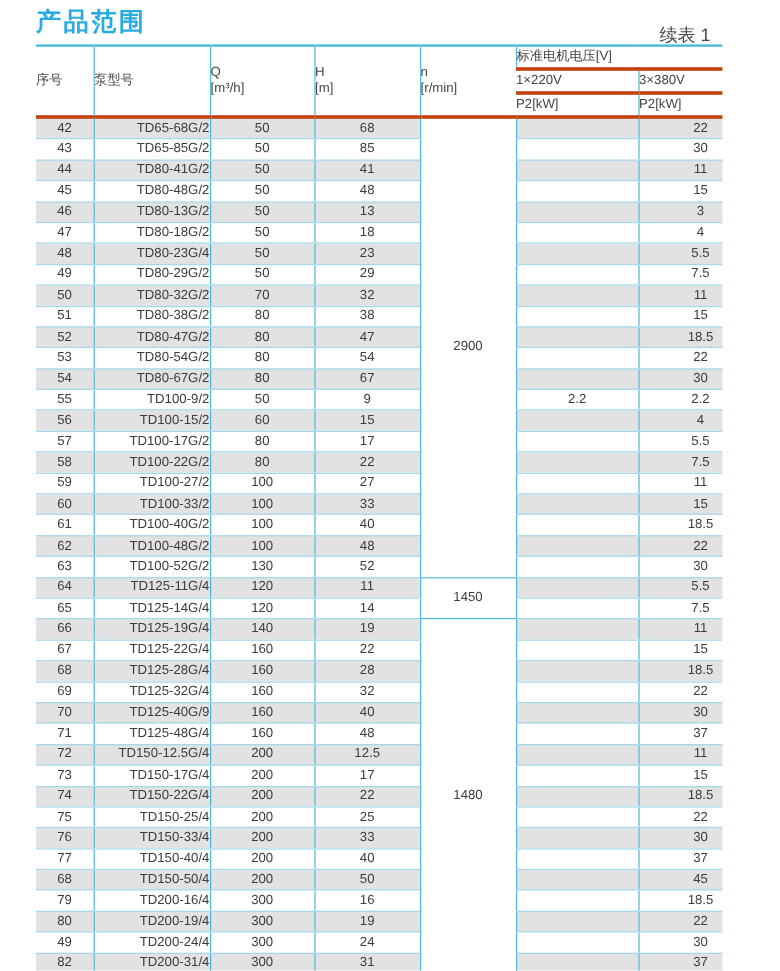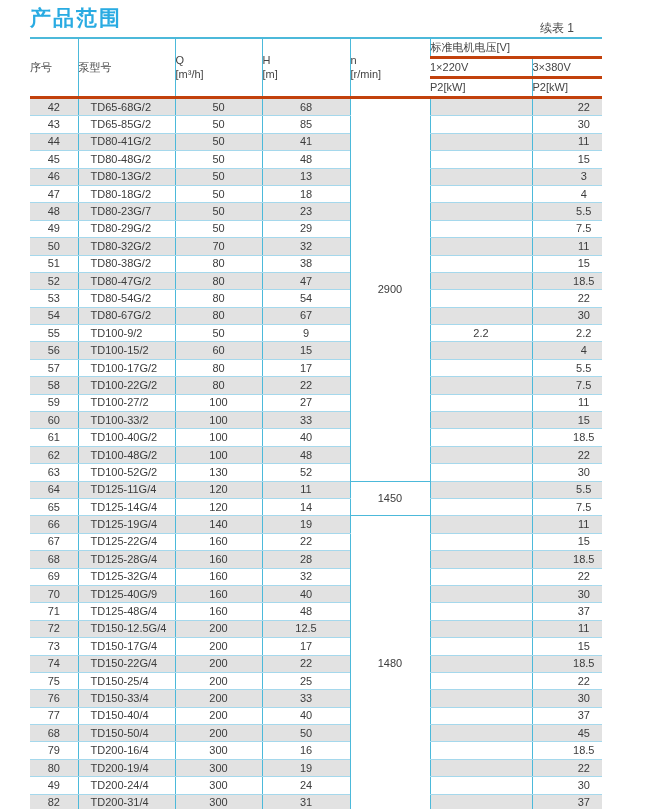--- a/index.html
+++ b/index.html
@@ -18,22 +18,22 @@
   .page-title {
     position: absolute;
     left: 30px; top: 4px;
     font-size: 21px;
     font-weight: bold;
     color: #29abe2;
     letter-spacing: 2px;
   }
   .continued-label {
     position: absolute;
-    right: 28px; top: 20px;
-    font-size: 12px;
+    right: 10px; top: 20px;
+    font-size: 15px;
     color: #4a4a4a;
   }
   table.spec {
     position: absolute;
     left: 30px; top: 37px;
     width: 605px;
     border-collapse: collapse;
     table-layout: fixed;
     font-size: 11px;
     color: #3c3c3c;
@@ -71,21 +71,21 @@
     vertical-align: middle;
     line-height: 1;
   }
   table.spec tr.stripe td { background: #e2e2e2; }
   table.spec td.n-cell {
     background: #ffffff !important;
     border-bottom: 1px solid #4cb9da;
     text-align: center;
   }
   table.spec td.model-cell {
-    text-align: left;
+    text-align: right;
     padding-left: 12px;
   }
   table.spec tbody tr:last-child td { border-bottom: 2px solid #b91c1c; }
   .hdr-2line { display: block; }
 </style>
 </head>
 <body>
 
 <div class="page">
   <div class="page-title">产品范围</div>
@@ -173,21 +173,21 @@
         <tr>
           <td>47</td>
           <td class="model-cell">TD80-18G/2</td>
           <td>50</td>
           <td>18</td>
           <td></td>
           <td>4</td>
         </tr>
         <tr class="stripe">
           <td>48</td>
-          <td class="model-cell">TD80-23G/7</td>
+          <td class="model-cell">TD80-23G/4</td>
           <td>50</td>
           <td>23</td>
           <td></td>
           <td>5.5</td>
         </tr>
         <tr>
           <td>49</td>
           <td class="model-cell">TD80-29G/2</td>
           <td>50</td>
           <td>29</td>

